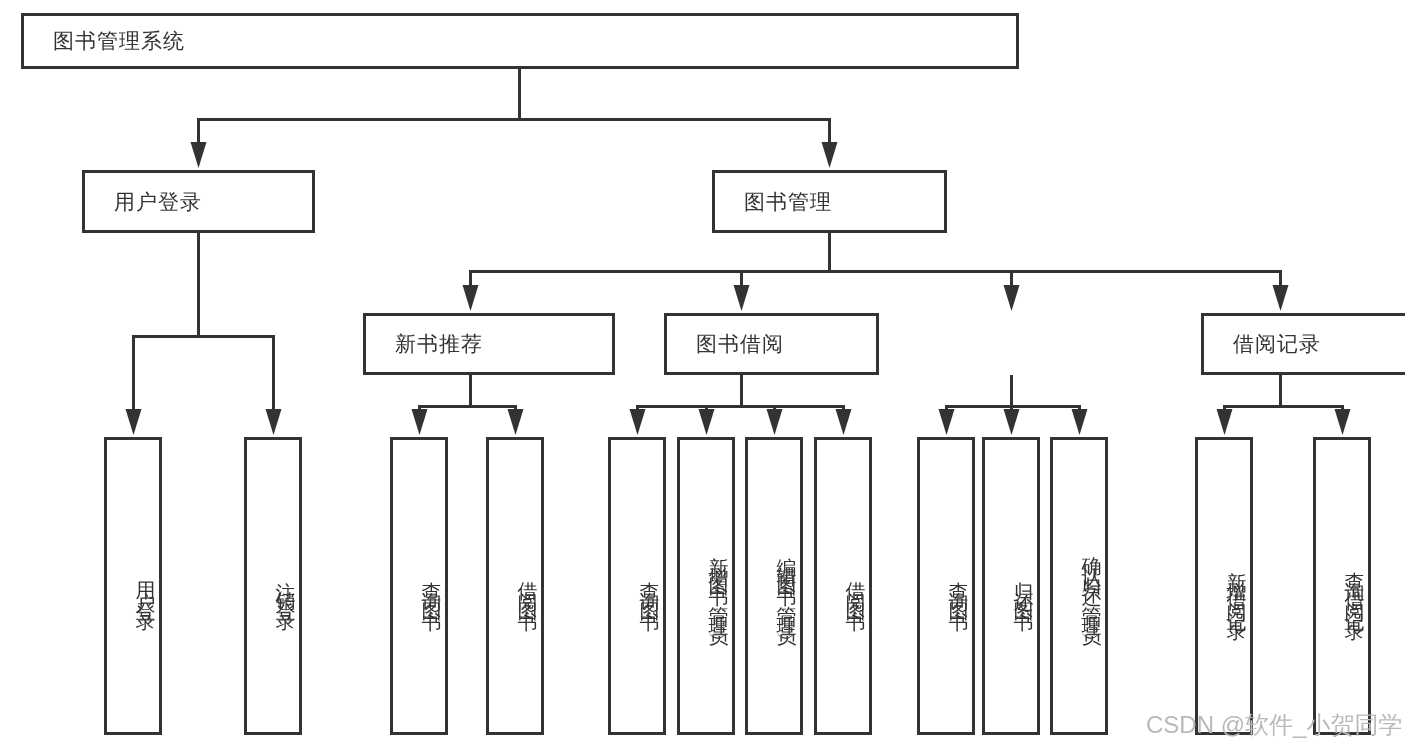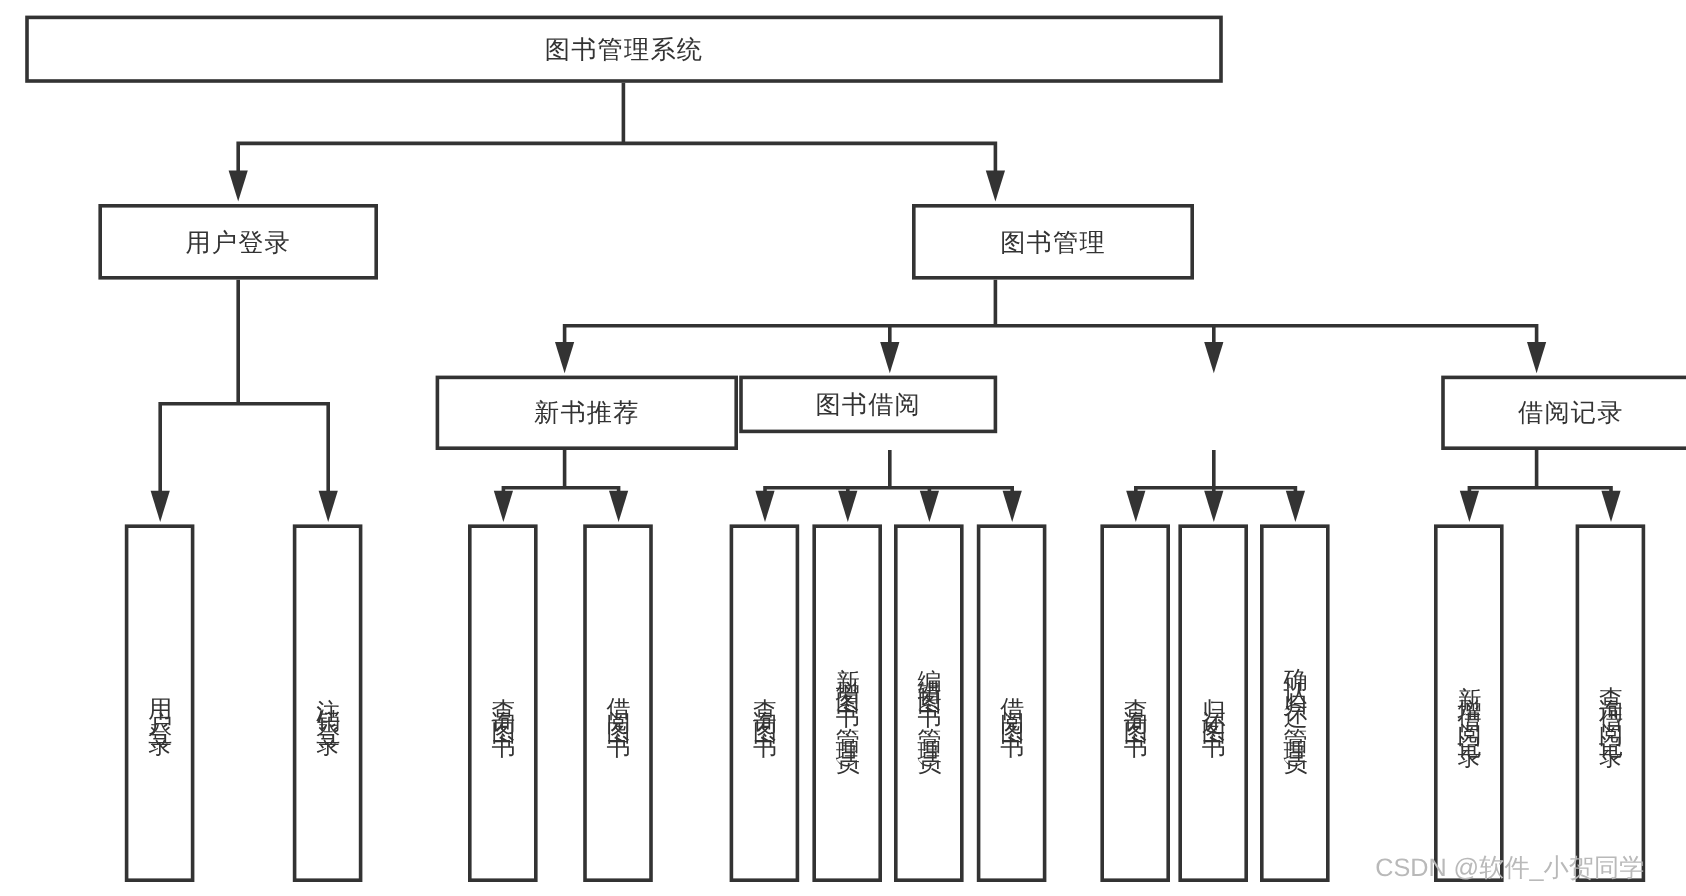--- a/index.html
+++ b/index.html
@@ -22,41 +22,42 @@
     width: 1405px;
     height: 747px;
   }
   .node {
     position: absolute;
     box-sizing: border-box;
     border: 3px solid #333333;
     background: #ffffff;
     display: flex;
     align-items: center;
-    justify-content: center;
+    justify-content: flex-start;
     color: #333333;
+    padding-left: 29px;
   }
   .node .hlabel {
     font-size: 21px;
     letter-spacing: 1px;
     white-space: nowrap;
   }
   .vnode .vlabel {
     writing-mode: vertical-rl;
     text-orientation: mixed;
     font-size: 20px;
     letter-spacing: 10px;
     line-height: 1;
   }
   .watermark {
     position: absolute;
     left: 1146px;
     top: 709px;
     width: 250px;
-    font-size: 21px;
+    font-size: 24px;
     color: #b9b9b9;
     white-space: nowrap;
   }
 </style>
 </head>
 <body>
 
 <div class="canvas">
 
   <svg class="connectors" viewBox="0 0 1405 747" xmlns="http://www.w3.org/2000/svg">
@@ -102,28 +103,28 @@
     </g>
   </svg>
 
   <div class="node" style="left:21px; top:13px; width:998px; height:56px;">
     <span class="hlabel">图书管理系统</span>
   </div>
 
   <div class="node" style="left:82px; top:170px; width:233px; height:63px;">
     <span class="hlabel">用户登录</span>
   </div>
-  <div class="node" style="left:712px; top:170px; width:235px; height:63px;margin-left:48px;">
+  <div class="node" style="left:712px; top:170px; width:235px; height:63px;">
     <span class="hlabel">图书管理</span>
   </div>
 
   <div class="node" style="left:363px; top:313px; width:252px; height:62px;">
     <span class="hlabel">新书推荐</span>
   </div>
-  <div class="node" style="left:616px; top:313px; width:215px; height:48px;">
+  <div class="node" style="left:664px; top:313px; width:215px; height:62px;">
     <span class="hlabel">图书借阅</span>
   </div>
   <div class="node" style="left:1172px; top:313px; width:216px; height:62px;margin-left:29px;">
     <span class="hlabel">借阅记录</span>
   </div>
 
   <div class="node vnode" style="left:104px; top:437px; width:58px; height:298px;">
     <span class="vlabel">用户登录</span>
   </div>
   <div class="node vnode" style="left:244px; top:437px; width:58px; height:298px;">

